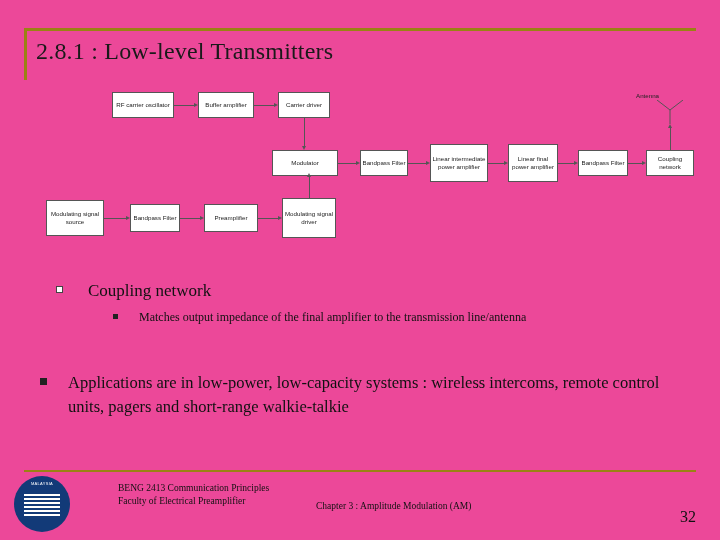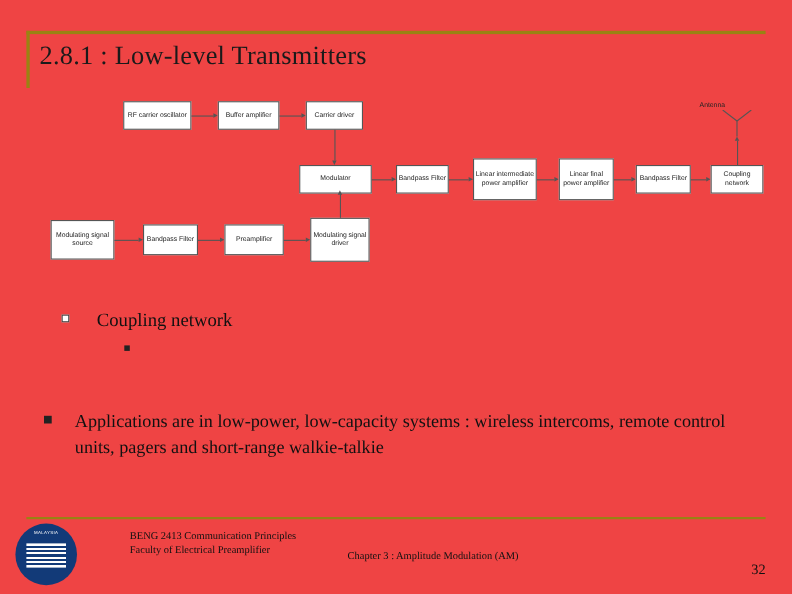--- a/index.html
+++ b/index.html
@@ -12,21 +12,21 @@
     background: #ffffff;
     font-family: "Liberation Serif", serif;
     overflow: hidden;
     position: relative;
   }
   .slide {
     position: absolute;
     left: 0; top: 0;
     width: 720px;
     height: 540px;
-    background: #ef4444;
+    background: #ec4899;
   }
   
   .top-rule {
     position: absolute;
     left: 24px;
     top: 28px;
     width: 672px;
     height: 3px;
     background: #9a8213;
   }
@@ -172,21 +172,21 @@
     position: absolute;
     font-family: "Liberation Serif", serif;
     font-size: 9.5px;
     color: #111;
   }
   .page-num {
     position: absolute;
     right: 24px;
     bottom: 14px;
     font-family: "Liberation Serif", serif;
-    font-size: 13px;
+    font-size: 16px;
     color: #111;
   }
   .logo {
     position: absolute;
     left: 14px;
     bottom: 8px;
     width: 56px;
     height: 56px;
   }
   .logo-circle {
@@ -290,20 +290,21 @@
     <div class="ahead up" style="left:266.5px; top:85px;"></div>
   </div>
 
   <div class="bullet-l1" style="left:88px; top:281px; width:560px;">
     <span class="marker"></span>
     <span>Coupling network</span>
   </div>
 
   <div class="bullet-l2" style="left:139px; top:310px; width:520px;">
     <span class="marker-sq"></span>
+    <span>Matches output impedance of the final amplifier to the transmission line/antenna</span>
   </div>
 
   <div class="bullet-big" style="left:68px; top:355px; width:610px;">
     <span class="marker-sq"></span>
     <span>Applications are in low-power, low-capacity systems : wireless intercoms, remote control units, pagers and short-range walkie-talkie</span>
   </div>
 
   <div class="footer-rule"></div>
 
   <div class="logo">

